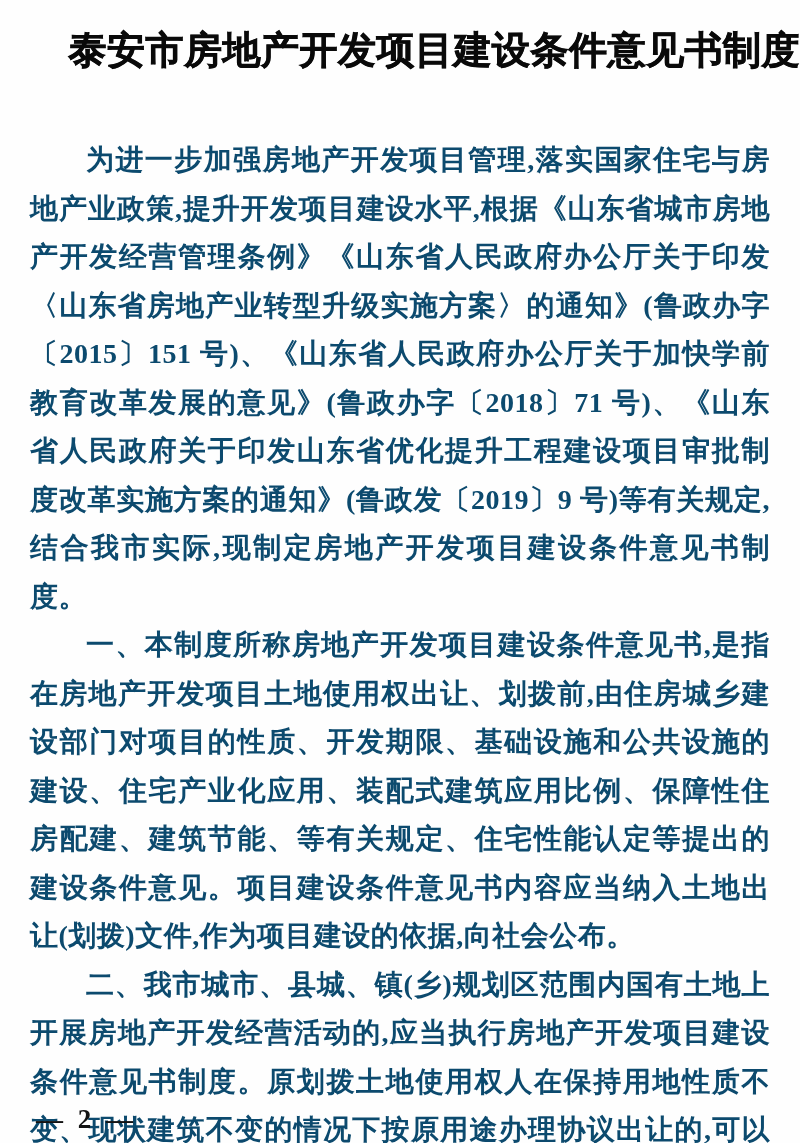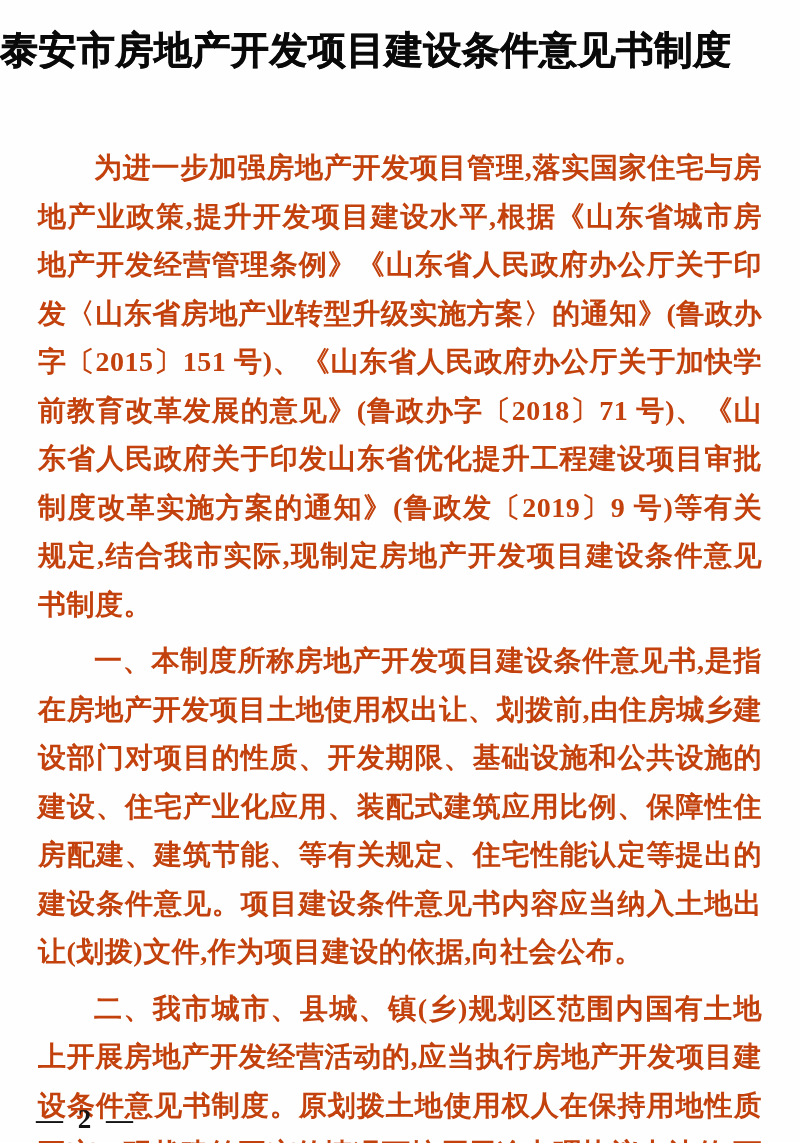--- a/index.html
+++ b/index.html
@@ -11,43 +11,43 @@
     position: relative;
     width: 800px;
     height: 1143px;
     background: #fefefe;
     overflow: hidden;
     box-sizing: border-box;
   }
   .doc-title {
     margin: 0;
     padding-top: 24px;
-    text-align: left;
+    text-align: right;
     font-family: "Liberation Sans", sans-serif;
     font-weight: 900;
     font-size: 38px;
     line-height: 52px;
     letter-spacing: 0.5px;
     color: #0a0a0a;
     -webkit-text-stroke: 0.6px #0a0a0a;
   }
   .doc-body {
     position: absolute;
     top: 136px;
     left: 30px;
     width: 740px;
   }
   .para {
-    margin: 8px;
+    margin: 0;
     text-indent: 2em;
     font-family: "Liberation Serif", "DejaVu Serif", serif;
     font-weight: 600;
     font-size: 28px;
     line-height: 48.5px;
-    color: #c2410c;
+    color: #0c4a6e;
     text-align: justify;
     text-justify: inter-ideograph;
     letter-spacing: 0.5px;
   }
   .page-footer {
     position: absolute;
     left: 36px;
     bottom: 8px;
     font-family: "Liberation Serif", "DejaVu Serif", serif;
     font-weight: 600;

